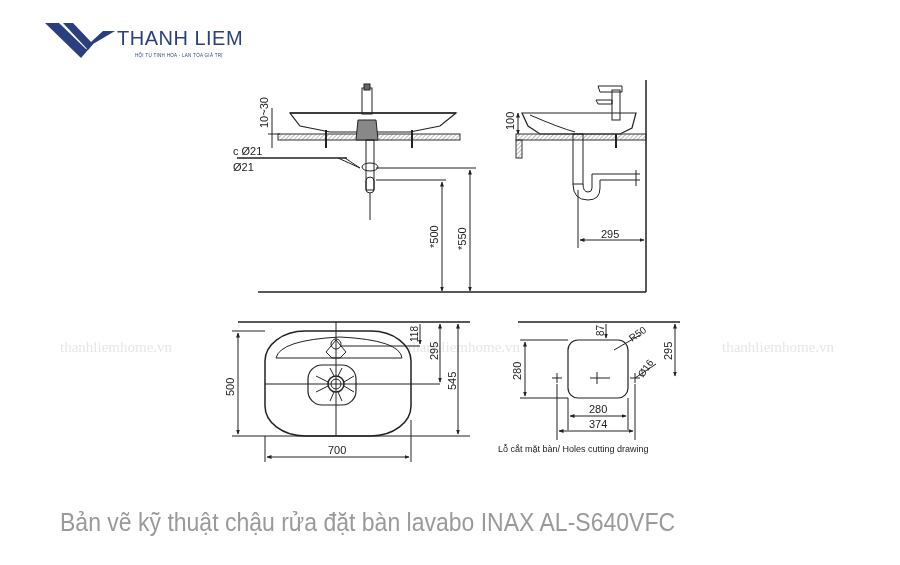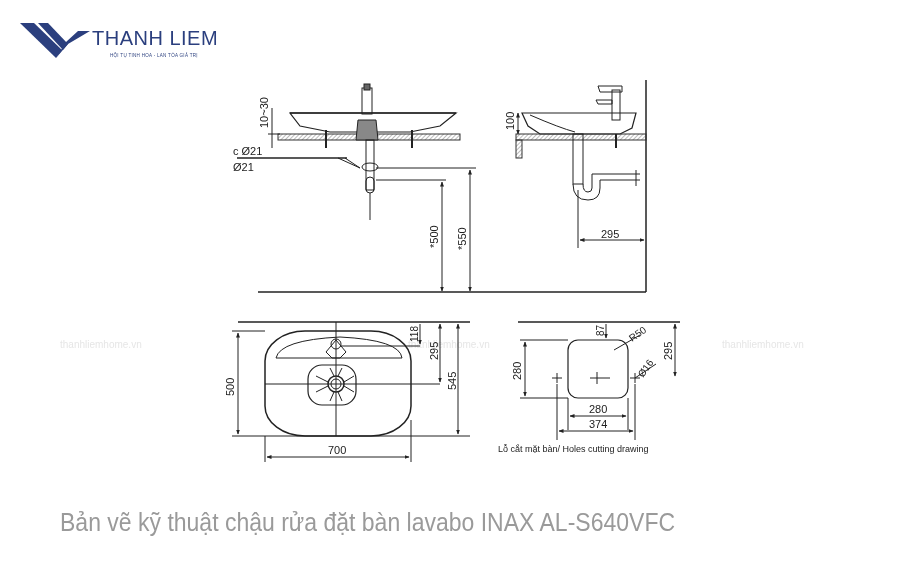--- a/index.html
+++ b/index.html
@@ -1,22 +1,22 @@
 <!DOCTYPE html>
 <html><head>
 <meta charset="utf-8">
 <style>
   html, body { margin: 0; padding: 0; background: #ffffff; }
   body { width: 900px; height: 565px; position: relative; overflow: hidden; font-family: "Liberation Sans", sans-serif; }
-  .logo { position: absolute; left: 20px; top: 20px; width: 210px; height: 45px; }
+  .logo { position: absolute; left: 45px; top: 20px; width: 210px; height: 45px; }
   .logo-name { position: absolute; left: 72px; top: 7px; font-size: 20px; color: #2b3f7e; letter-spacing: 0.5px; font-family: "Liberation Sans", sans-serif; }
   .logo-tag { position: absolute; left: 90px; top: 33px; font-size: 4.5px; color: #2b3f7e; letter-spacing: 0.3px; white-space: nowrap; }
   .drawing { position: absolute; left: 0; top: 0; width: 900px; height: 565px; }
   .drawing text { font-family: "Liberation Sans", sans-serif; fill: #222; }
-  .watermark { position: absolute; font-size: 10px; color: #e6e6e6; font-family: Liberation Sans, sans-serif; white-space: nowrap; }
+  .watermark { position: absolute; font-size: 15px; color: #e6e6e6; font-family: Liberation Serif, serif; white-space: nowrap; }
   .caption { position: absolute; left: 60px; top: 508px; font-size: 25px; color: #9a9a9a; font-family: "Liberation Sans", sans-serif; white-space: nowrap; transform: scaleX(0.92); transform-origin: left top; }
 </style>
 </head>
 <body>
 
 <div class="logo">
   <svg width="75" height="45" viewBox="0 0 75 45">
     <polygon points="0,3 14,3 42,30 36,38" fill="#2b3f7e"></polygon>
     <polygon points="18,3 28,3 48,24 43,30" fill="#2b3f7e"></polygon>
     <polygon points="36,38 48,24 70,11 58,11 46,22" fill="#2b3f7e"></polygon>

